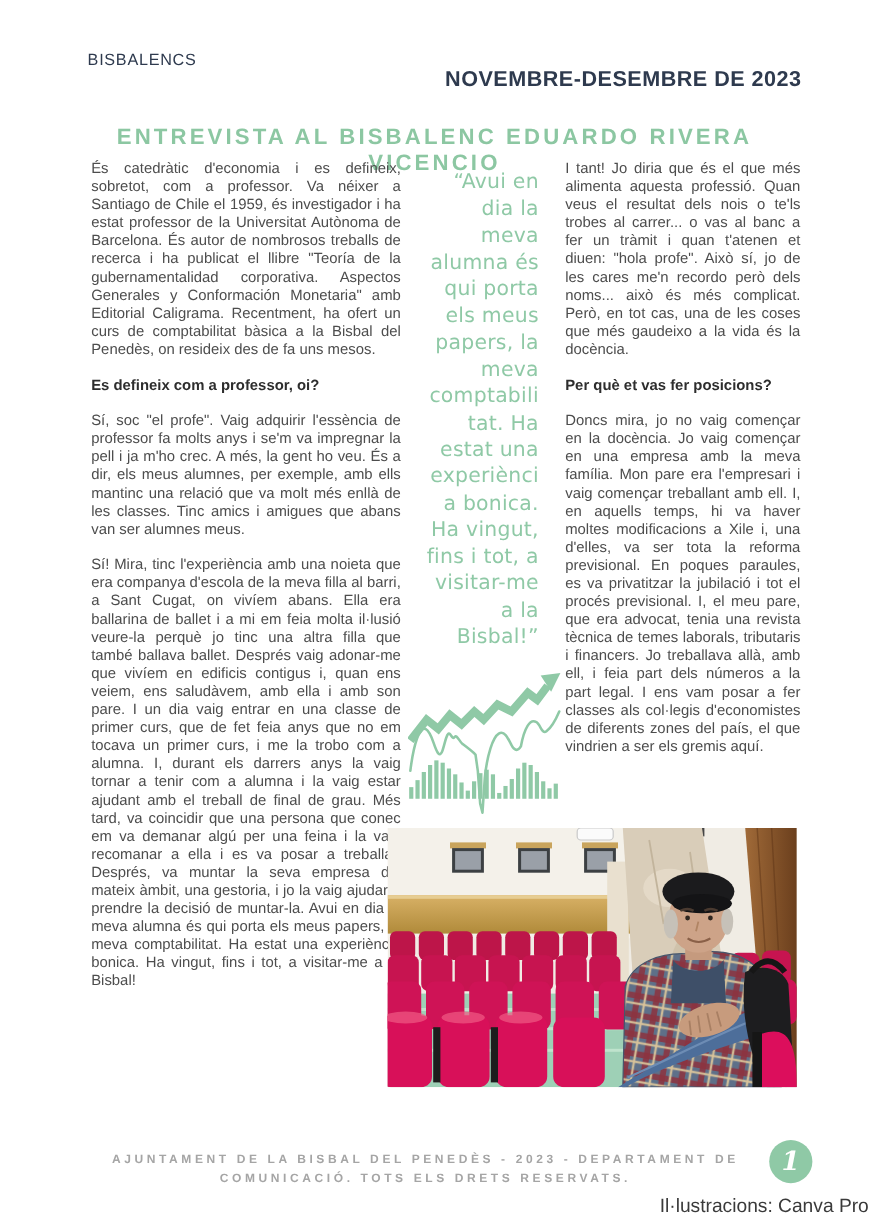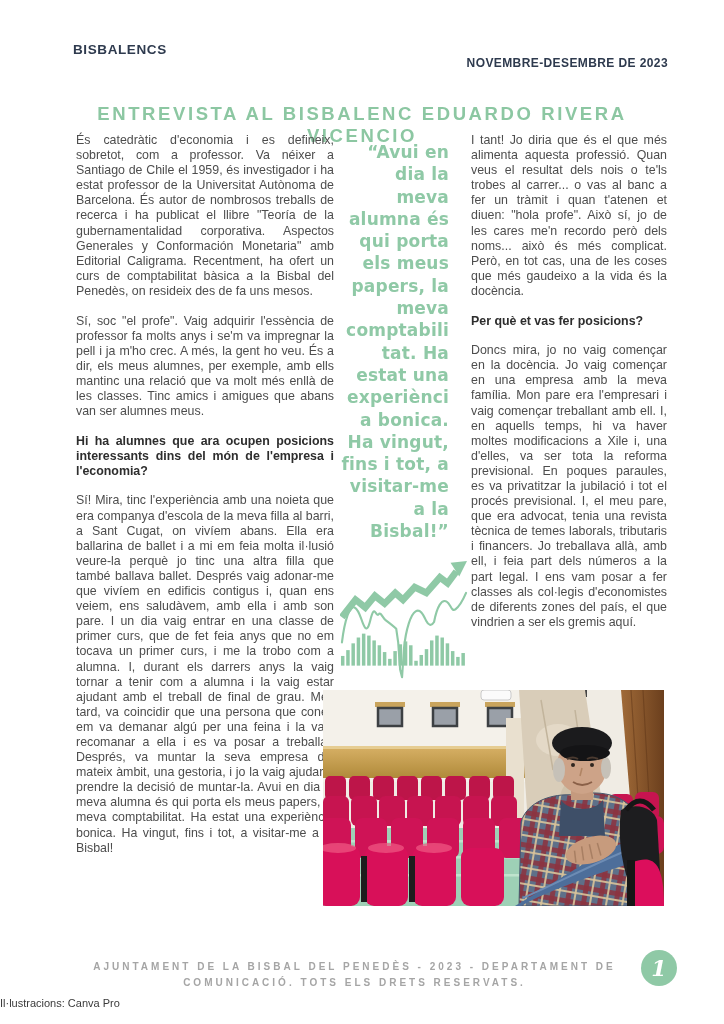--- a/index.html
+++ b/index.html
@@ -2,81 +2,81 @@
 <html><head>
 <meta charset="utf-8">
 <style>
   html,body { margin:0; padding:0; background:#ffffff; }
   .page {
     position:relative; width:724px; height:1024px; background:#ffffff;
     font-family:"Liberation Sans", sans-serif; overflow:hidden;
   }
   .brand {
     position:absolute; top:42px; left:73px;
-    font-size:13.5px; font-weight:bold; letter-spacing:0.6px; color:#2e3a4e;
+    font-size:13.5px; font-weight:normal; letter-spacing:0.6px; color:#2e3a4e;
   }
   .issue {
     position:absolute; top:56px; right:56px;
-    font-size:12px; font-weight:bold; letter-spacing:0.4px; color:#2e3a4e;
+    font-size:18px; font-weight:bold; letter-spacing:0.4px; color:#2e3a4e;
   }
   .title {
     position:absolute; top:87px; left:30px; right:30px; margin:16px;
     text-align:center; font-size:18.5px; font-weight:bold;
     letter-spacing:2.6px; color:#8cc7a2;
   }
   .columns {
     position:absolute; top:133px; left:57px; width:610px;
     display:flex; justify-content:flex-end;
   }
   .col { color:#4d4d4d; font-size:12.4px; line-height:15.1px; text-align:justify; }
   .col1 { width:258px; }
   .col2 { width:137px; }
   .col3 { width:196px; }
   .col p { margin:0 0 14.5px 0; }
   .col p.q { font-weight:bold; color:#2d2d2d; }
   .quote {
     margin-top:8px; padding-right:22px;
-    color:#8fc9a6; font-weight:bold; font-size:17px; line-height:22.3px;
+    color:#8fc9a6; font-weight:normal; font-size:17px; line-height:22.3px;
     text-align:right; white-space:pre-line; letter-spacing:0.2px;
     font-family:"DejaVu Sans", sans-serif;
   }
   .chart { display:block; margin:16px 3px 0 6px; }
   .photo { position:absolute; left:323px; top:690px; width:341px; height:216px; }
   .footer {
     position:absolute; top:959px; left:82px; width:545px;
     text-align:center; font-size:10px; font-weight:bold;
     letter-spacing:3px; line-height:16px; color:#a5a5a5;
   }
   .pagenum {
     position:absolute; top:950px; left:641px; width:36px; height:36px;
     border-radius:50%; background:#8fc9a6; text-align:center;
   }
   .pagenum span {
     color:#ffffff; font-size:22px; line-height:36px; font-weight:bold;
     font-style:italic; font-family:"DejaVu Serif", serif;
   }
   .credits {
     position:absolute; top:997px; left:0; right:0;
-    text-align:left; font-size:11px; color:#3a3a3a;
+    text-align:right; font-size:16px; color:#3a3a3a;
   }
 </style>
 </head>
 <body>
 
 <div class="page">
 
   <div class="brand">BISBALENCS</div>
   <div class="issue">NOVEMBRE-DESEMBRE DE 2023</div>
   <h1 class="title">ENTREVISTA AL BISBALENC EDUARDO RIVERA VICENCIO</h1>
 
   <div class="columns">
     <div class="col col1">
       <p>És catedràtic d'economia i es defineix, sobretot, com a professor. Va néixer a Santiago de Chile el 1959, és investigador i ha estat professor de la Universitat Autònoma de Barcelona. És autor de nombrosos treballs de recerca i ha publicat el llibre "Teoría de la gubernamentalidad corporativa. Aspectos Generales y Conformación Monetaria" amb Editorial Caligrama. Recentment, ha ofert un curs de comptabilitat bàsica a la Bisbal del Penedès, on resideix des de fa uns mesos.</p>
+      <p class="q">Es defineix com a professor, oi?</p>
       <p>Sí, soc "el profe". Vaig adquirir l'essència de professor fa molts anys i se'm va impregnar la pell i ja m'ho crec. A més, la gent ho veu. És a dir, els meus alumnes, per exemple, amb ells mantinc una relació que va molt més enllà de les classes. Tinc amics i amigues que abans van ser alumnes meus.</p>
-      <p class="q">Hi ha alumnes que ara ocupen posicions interessants dins del món de l'empresa i l'economia?</p>
       <p>Sí! Mira, tinc l'experiència amb una noieta que era companya d'escola de la meva filla al barri, a Sant Cugat, on vivíem abans. Ella era ballarina de ballet i a mi em feia molta il·lusió veure-la perquè jo tinc una altra filla que també ballava ballet. Després vaig adonar-me que vivíem en edificis contigus i, quan ens veiem, ens saludàvem, amb ella i amb son pare. I un dia vaig entrar en una classe de primer curs, que de fet feia anys que no em tocava un primer curs, i me la trobo com a alumna. I, durant els darrers anys la vaig tornar a tenir com a alumna i la vaig estar ajudant amb el treball de final de grau. Més tard, va coincidir que una persona que conec em va demanar algú per una feina i la vaig recomanar a ella i es va posar a treballar. Després, va muntar la seva empresa del mateix àmbit, una gestoria, i jo la vaig ajudar a prendre la decisió de muntar-la. Avui en dia la meva alumna és qui porta els meus papers, la meva comptabilitat. Ha estat una experiència bonica. Ha vingut, fins i tot, a visitar-me a la Bisbal!</p>
     </div>
 
     <div class="col col2">
       <div class="quote">“Avui en
 dia la
 meva
 alumna és
 qui porta
 els meus

